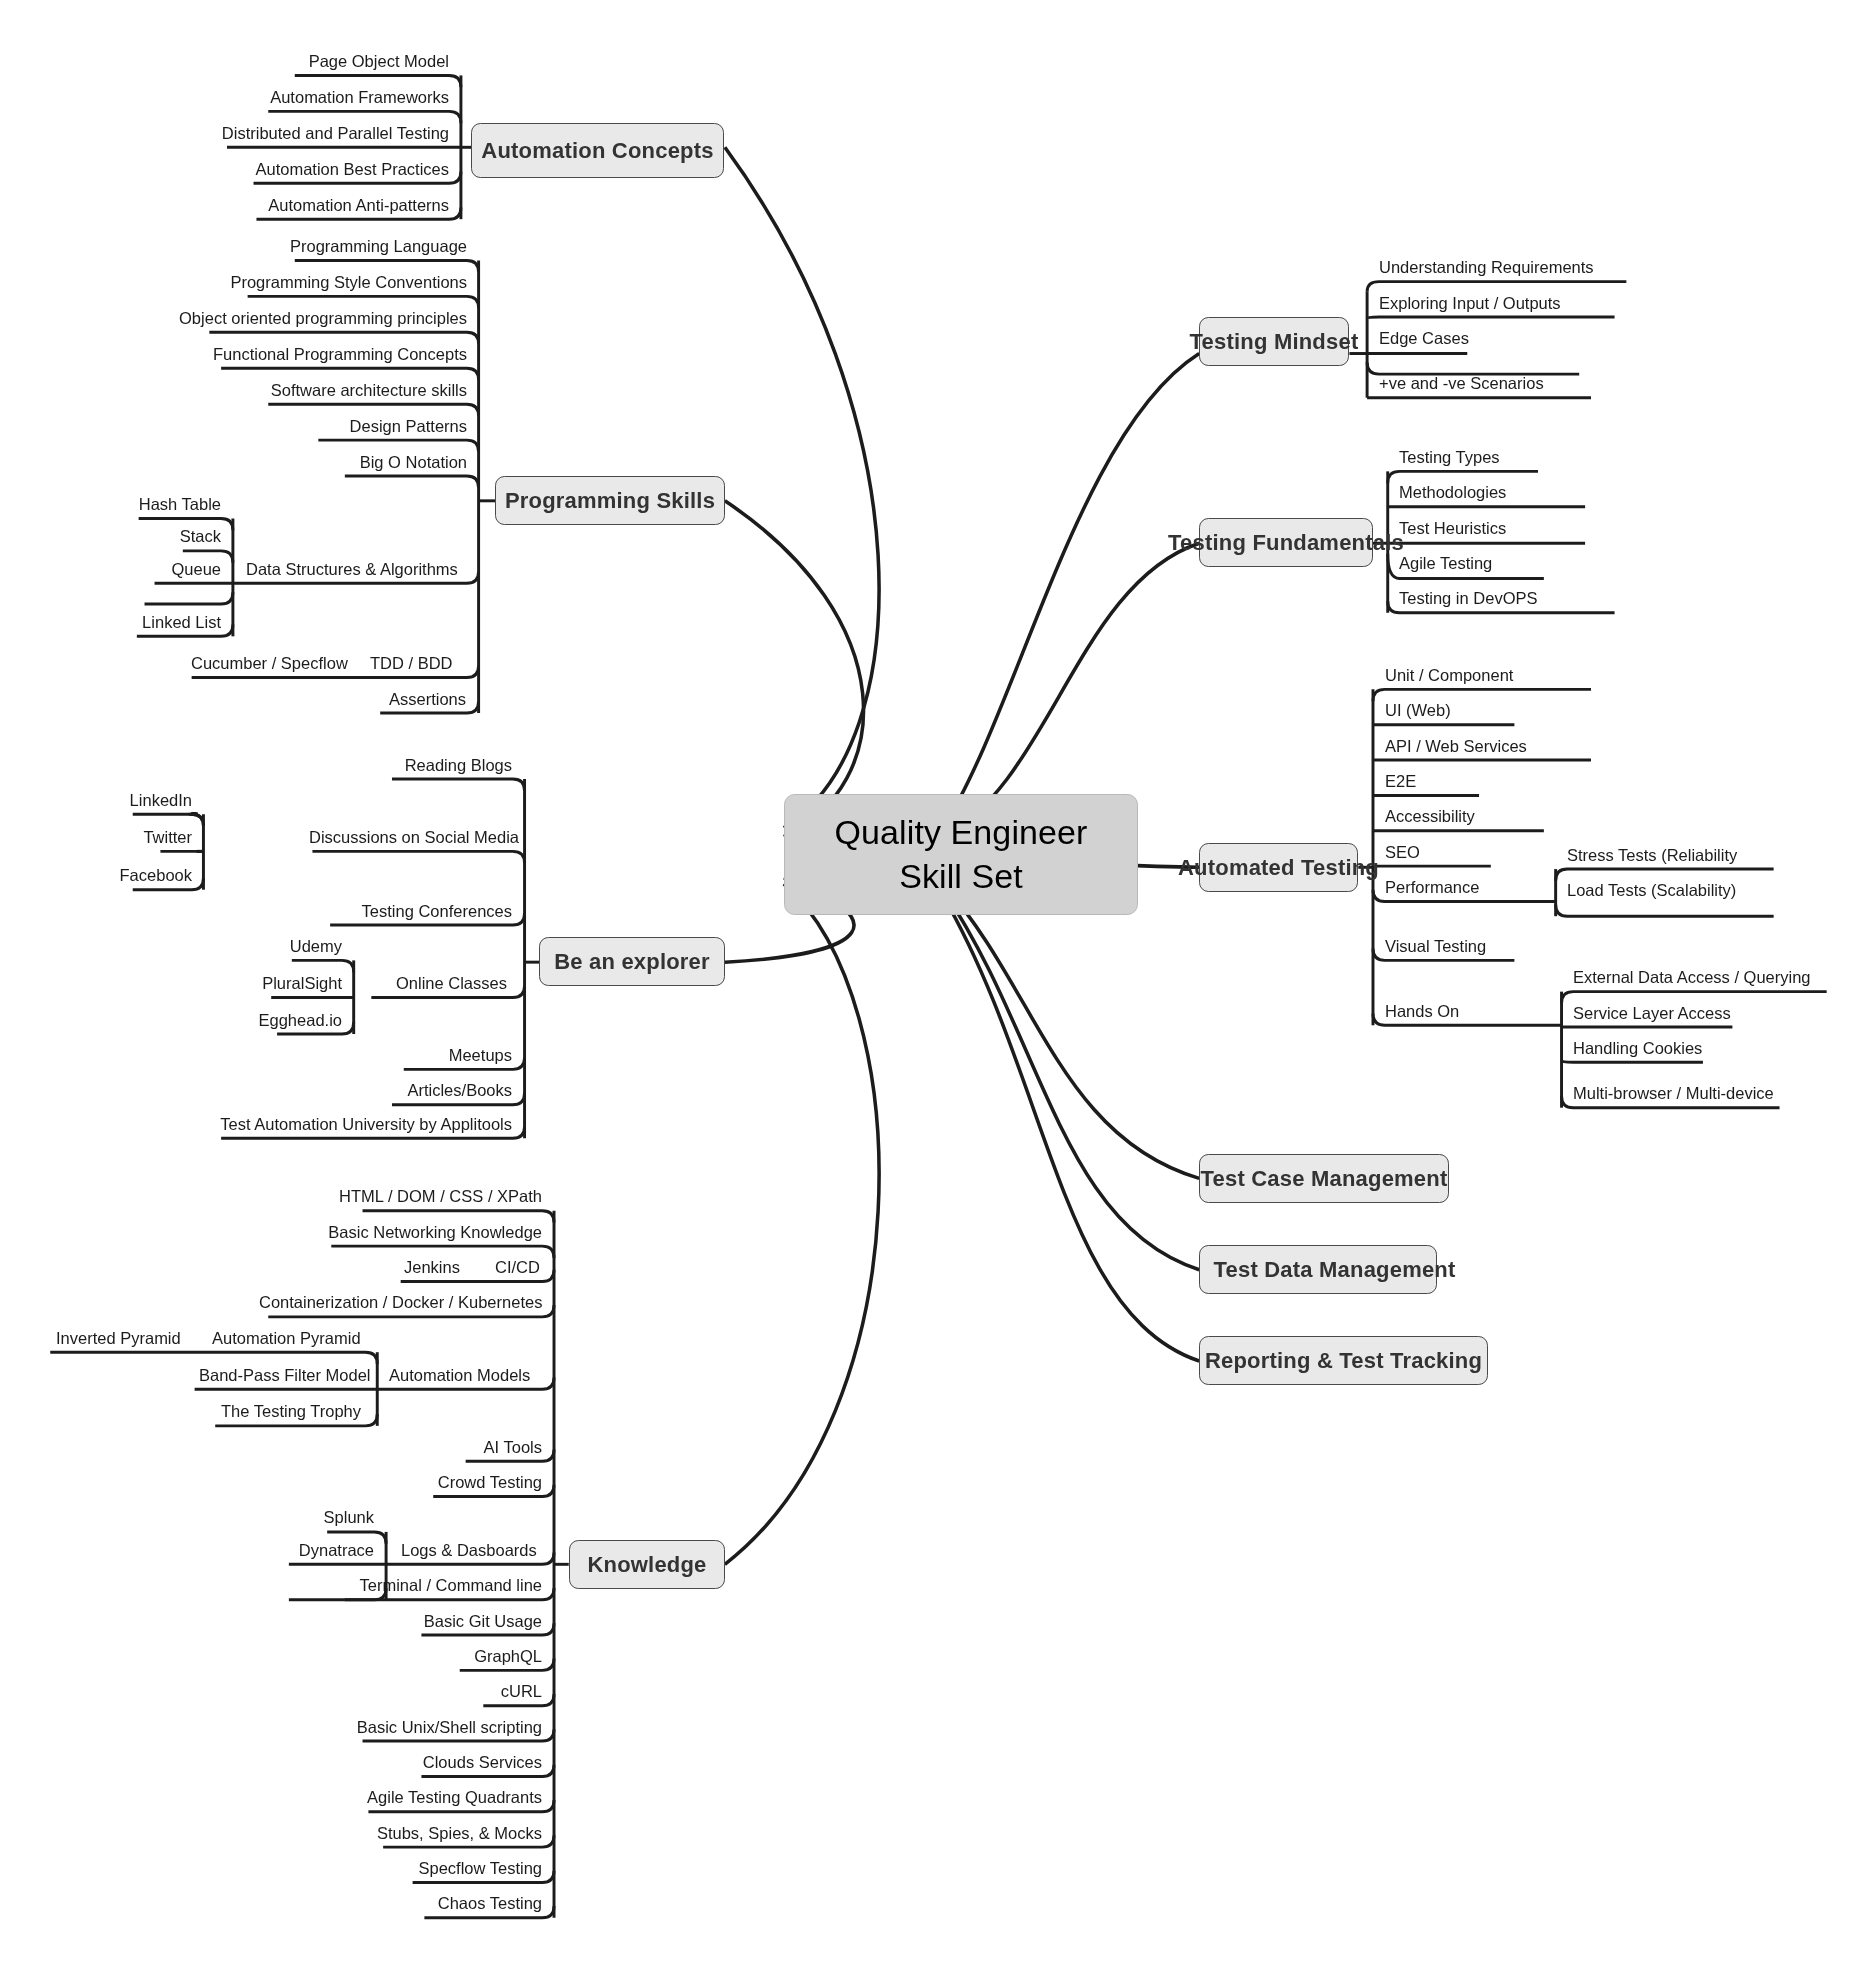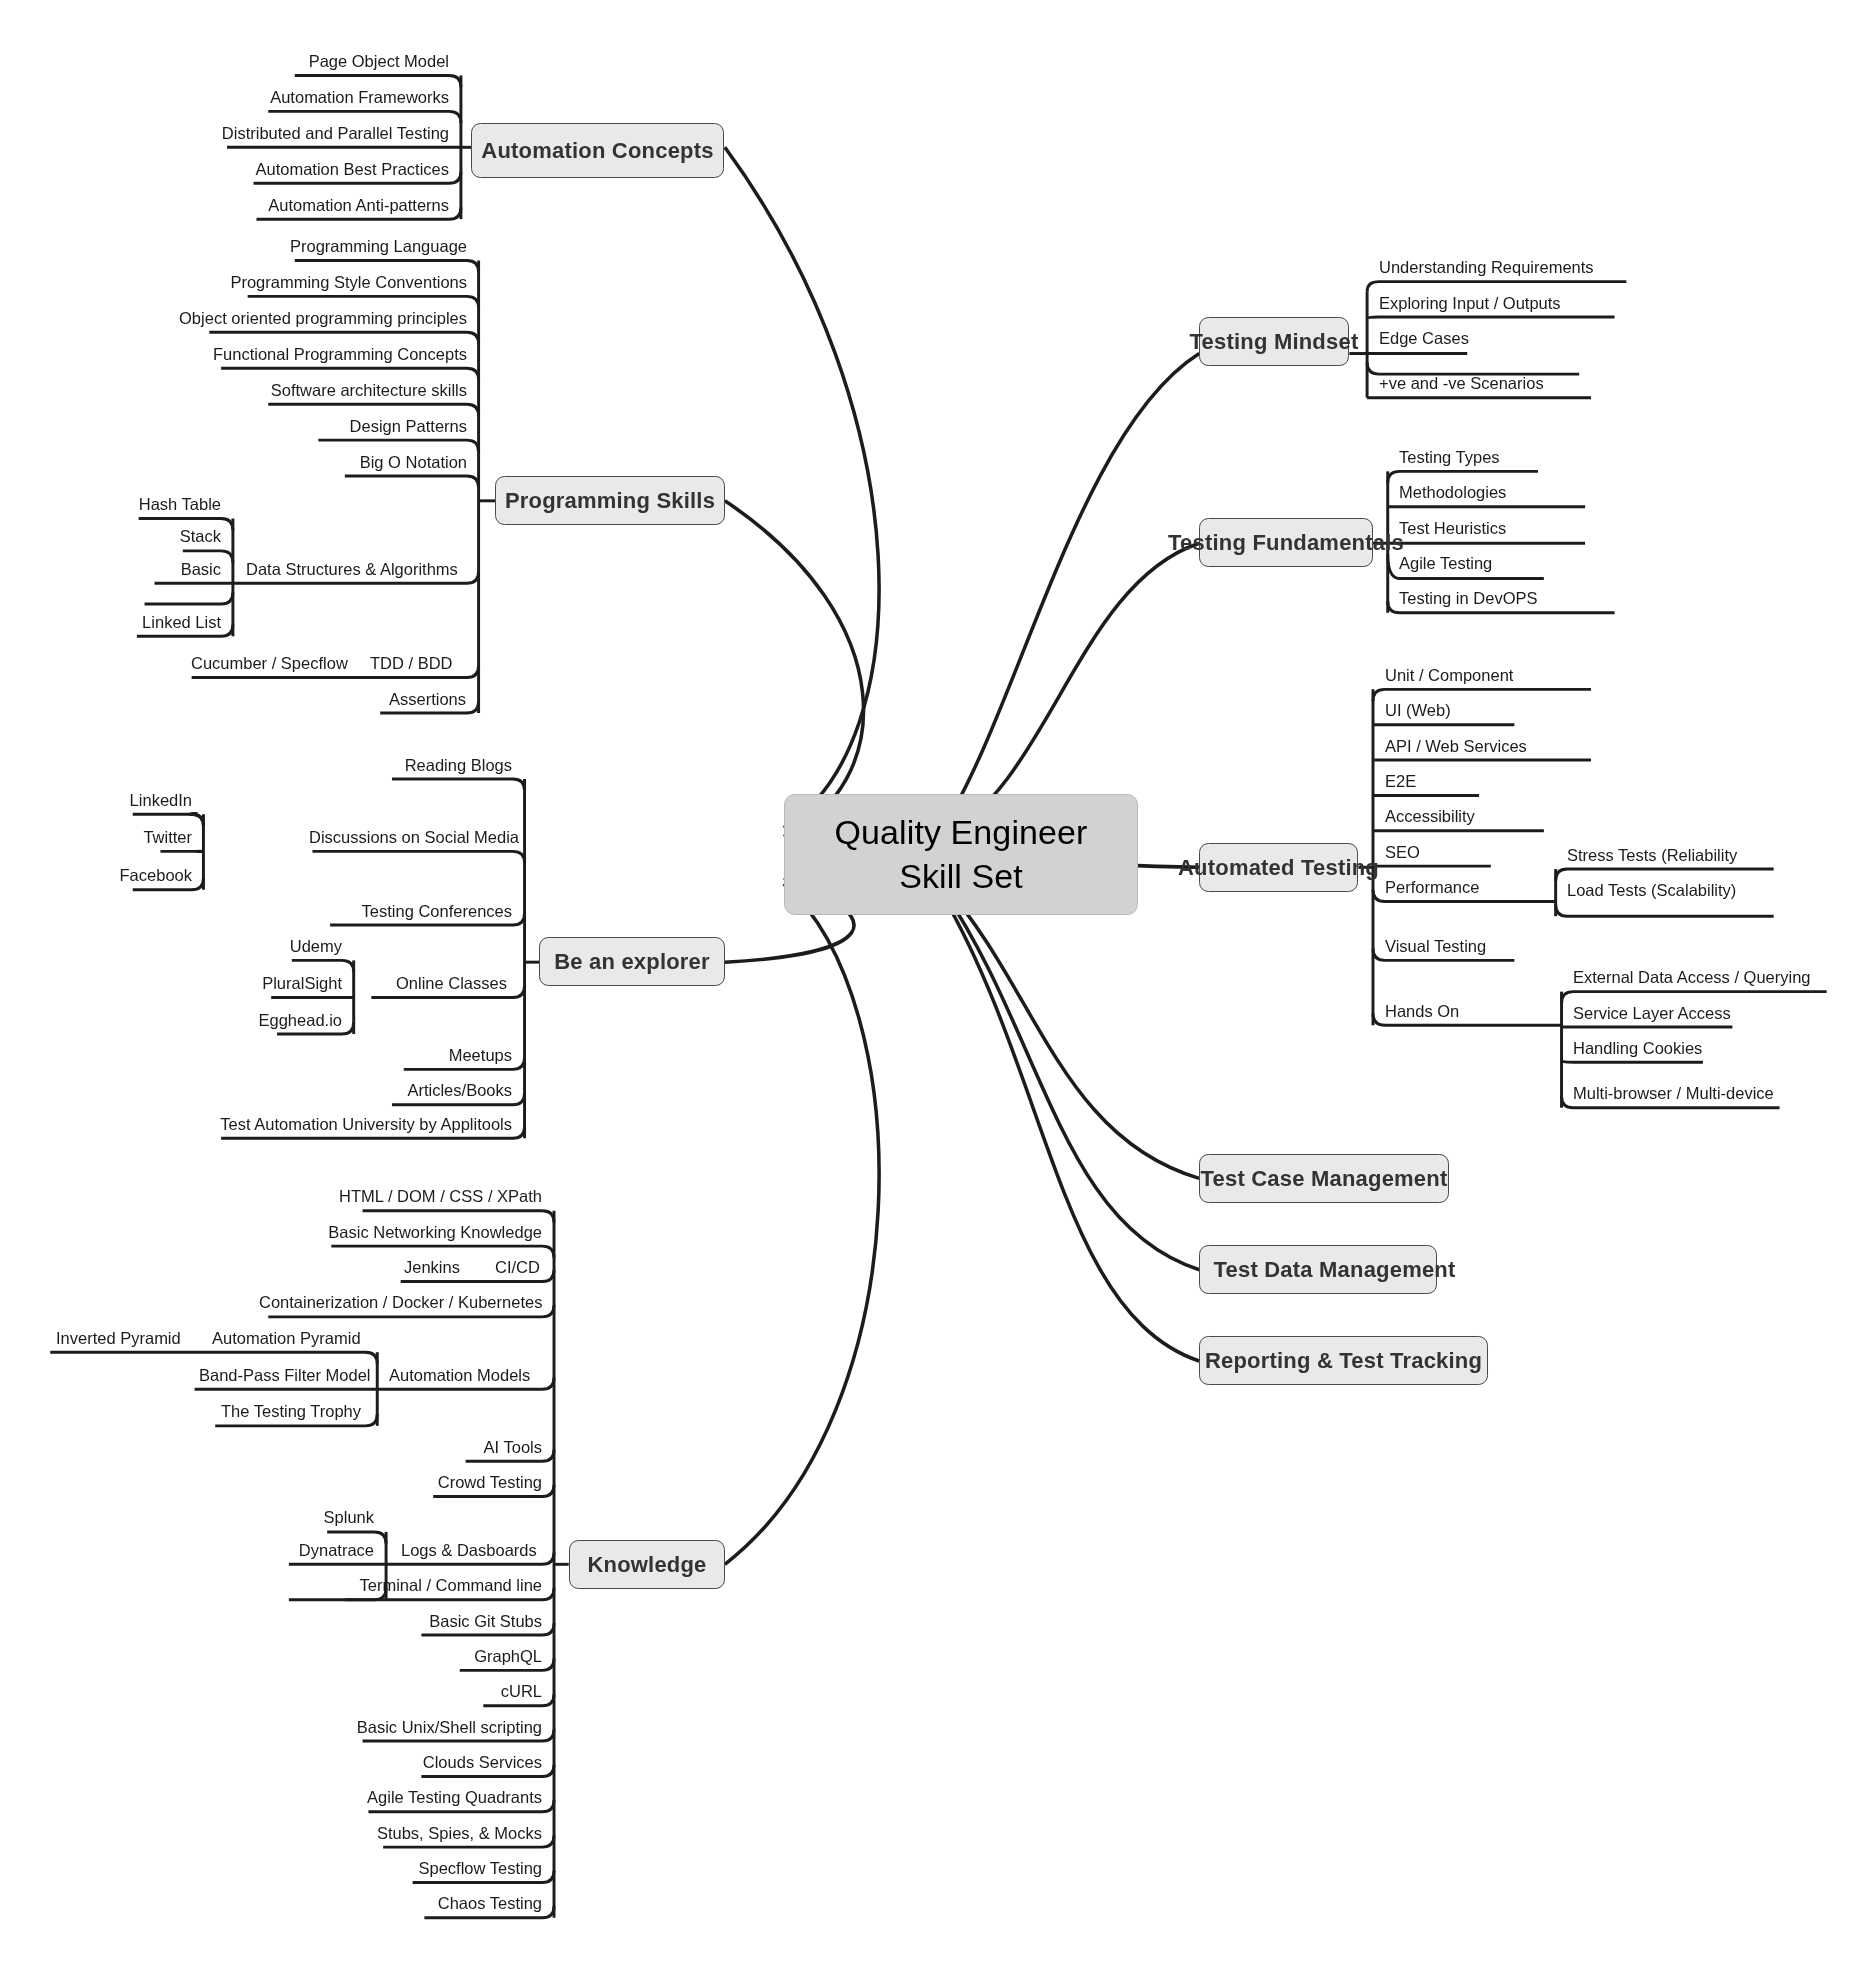--- a/index.html
+++ b/index.html
@@ -343,21 +343,21 @@
   <div class="leaf r" style="left:177px; top:274px; width:290px;">Programming Style Conventions</div>
   <div class="leaf r" style="left:177px; top:310px; width:290px;">Object oriented programming principles</div>
   <div class="leaf r" style="left:177px; top:346px; width:290px;">Functional Programming Concepts</div>
   <div class="leaf r" style="left:177px; top:382px; width:290px;">Software architecture skills</div>
   <div class="leaf r" style="left:177px; top:418px; width:290px;">Design Patterns</div>
   <div class="leaf r" style="left:177px; top:454px; width:290px;">Big O Notation</div>
 
   <div class="leaf l" style="left:246px; top:561px;">Data Structures &amp; Algorithms</div>
   <div class="leaf r" style="left:71px; top:496px; width:150px;">Hash Table</div>
   <div class="leaf r" style="left:71px; top:528px; width:150px;">Stack</div>
-  <div class="leaf r" style="left:71px; top:561px; width:150px;">Basic</div>
+  <div class="leaf r" style="left:71px; top:561px; width:150px;">Queue</div>
   <div class="leaf r" style="left:71px; top:614px; width:150px;">Linked List</div>
 
   <div class="leaf l" style="left:370px; top:655px;">TDD / BDD</div>
   <div class="leaf l" style="left:191px; top:655px;">Cucumber / Specflow</div>
   <div class="leaf r" style="left:265px; top:691px; width:201px;">Assertions</div>
 
   <div class="leaf r" style="left:265px; top:757px; width:247px;">Reading Blogs</div>
   <div class="leaf l" style="left:309px; top:829px;">Discussions on Social Media</div>
   <div class="leaf r" style="left:71px; top:792px; width:121px;">LinkedIn</div>
   <div class="leaf r" style="left:71px; top:829px; width:121px;">Twitter</div>
@@ -387,21 +387,21 @@
   <div class="leaf l" style="left:221px; top:1403px;">The Testing Trophy</div>
 
   <div class="leaf r" style="left:295px; top:1439px; width:247px;">AI Tools</div>
   <div class="leaf r" style="left:295px; top:1474px; width:247px;">Crowd Testing</div>
 
   <div class="leaf l" style="left:401px; top:1542px;">Logs &amp; Dasboards</div>
   <div class="leaf r" style="left:236px; top:1509px; width:138px;">Splunk</div>
   <div class="leaf r" style="left:236px; top:1542px; width:138px;">Dynatrace</div>
 
   <div class="leaf r" style="left:295px; top:1577px; width:247px;">Terminal / Command line</div>
-  <div class="leaf r" style="left:295px; top:1613px; width:247px;">Basic Git Stubs</div>
+  <div class="leaf r" style="left:295px; top:1613px; width:247px;">Basic Git Usage</div>
   <div class="leaf r" style="left:295px; top:1648px; width:247px;">GraphQL</div>
   <div class="leaf r" style="left:295px; top:1683px; width:247px;">cURL</div>
   <div class="leaf r" style="left:295px; top:1719px; width:247px;">Basic Unix/Shell scripting</div>
   <div class="leaf r" style="left:295px; top:1754px; width:247px;">Clouds Services</div>
   <div class="leaf r" style="left:295px; top:1789px; width:247px;">Agile Testing Quadrants</div>
   <div class="leaf r" style="left:295px; top:1825px; width:247px;">Stubs, Spies, &amp; Mocks</div>
   <div class="leaf r" style="left:295px; top:1860px; width:247px;">Specflow Testing</div>
   <div class="leaf r" style="left:295px; top:1895px; width:247px;">Chaos Testing</div>
 
   <div class="leaf l" style="left:1379px; top:259px;">Understanding Requirements</div>

